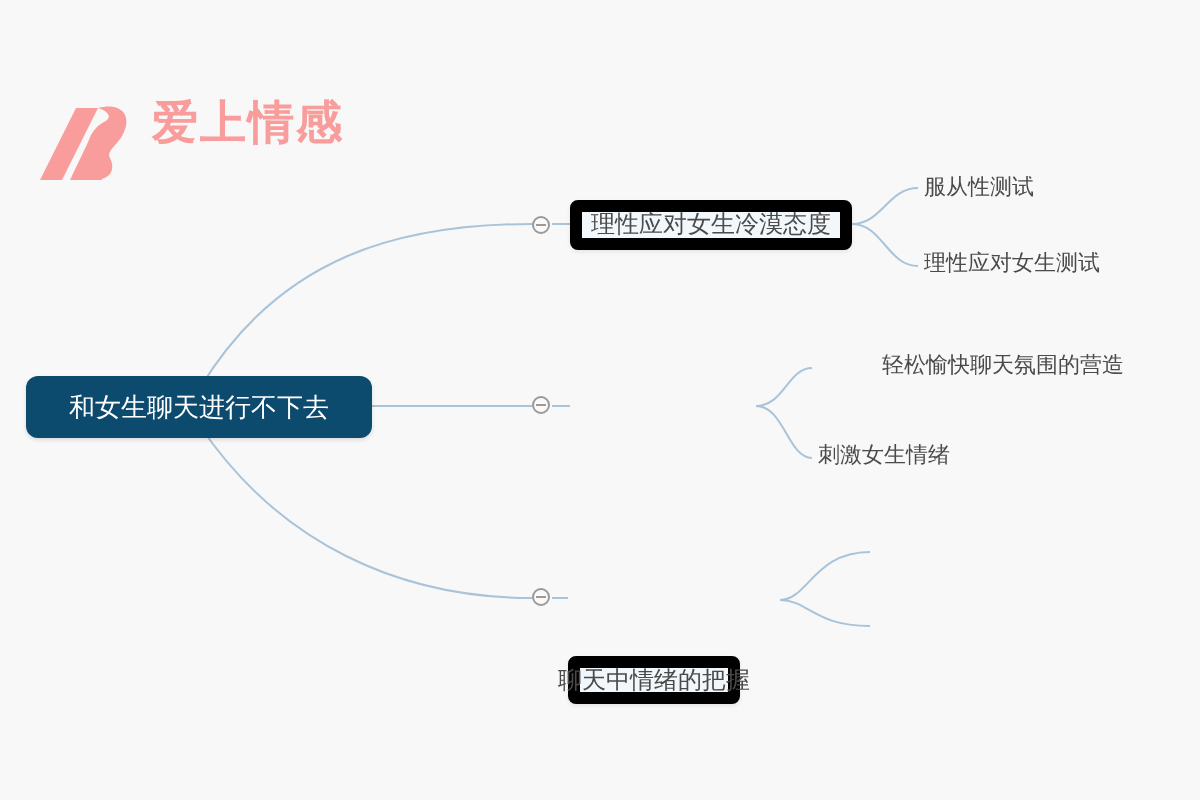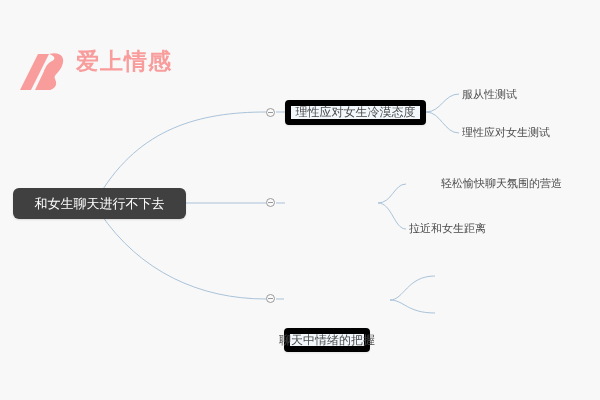--- a/index.html
+++ b/index.html
@@ -53,21 +53,21 @@
     fill: none;
     stroke: #A9C3D9;
     stroke-width: 1;
   }
 
   
   .root-node {
     position: absolute;
     left: 13px; top: 188px;
     width: 173px; height: 31px;
-    background: #404040;
+    background: #0c4a6e;
     border-radius: 6px;
     color: #FFFFFF;
     font-size: 13px;
     display: flex;
     align-items: center;
     justify-content: center;
     white-space: nowrap;
     box-shadow: 0 1px 2px rgba(0,0,0,0.12);
     cursor: pointer;
   }
@@ -167,15 +167,15 @@
   <div class="collapse-toggle t3">
     <span class="minus"></span>
   </div>
 
   <div class="branch-box b1">理性应对女生冷漠态度</div>
   <div class="branch-box b3">聊天中情绪的把握</div>
 
   <div class="leaf l1a">服从性测试</div>
   <div class="leaf l1b">理性应对女生测试</div>
   <div class="leaf l2a">轻松愉快聊天氛围的营造</div>
-  <div class="leaf l2b">拉近和女生距离</div>
+  <div class="leaf l2b">刺激女生情绪</div>
 
 </div>
 
 </body></html>

